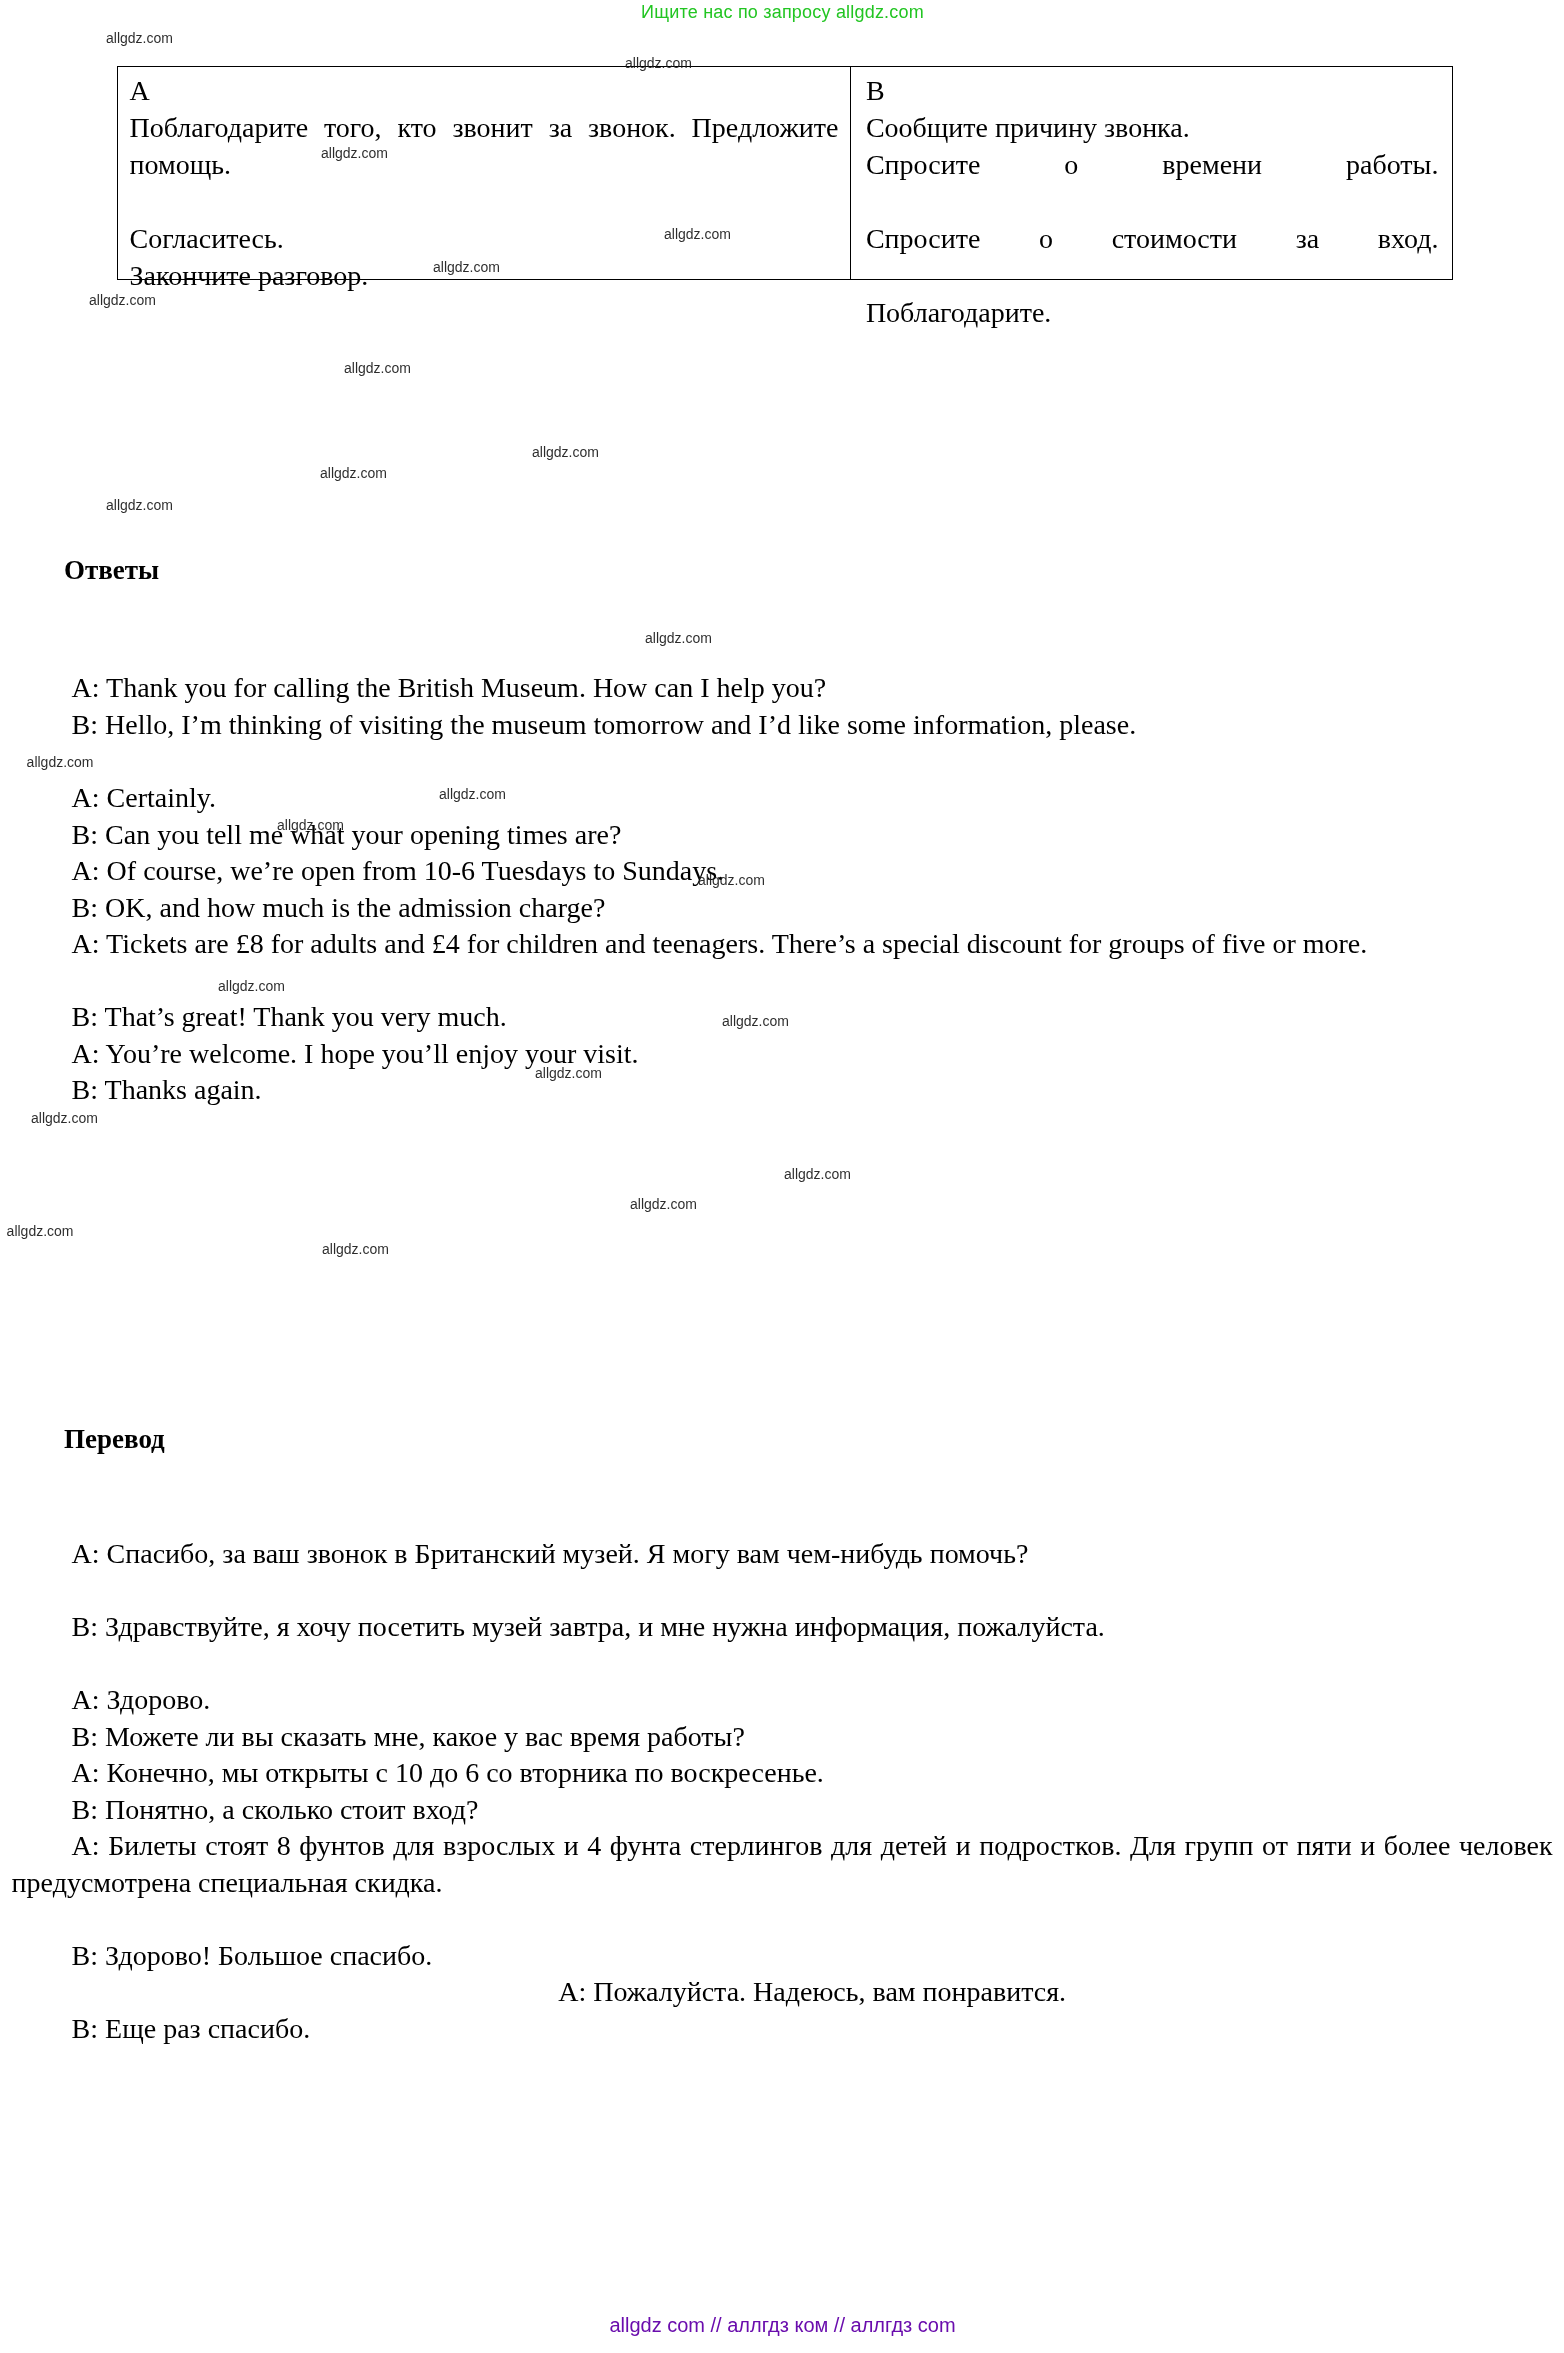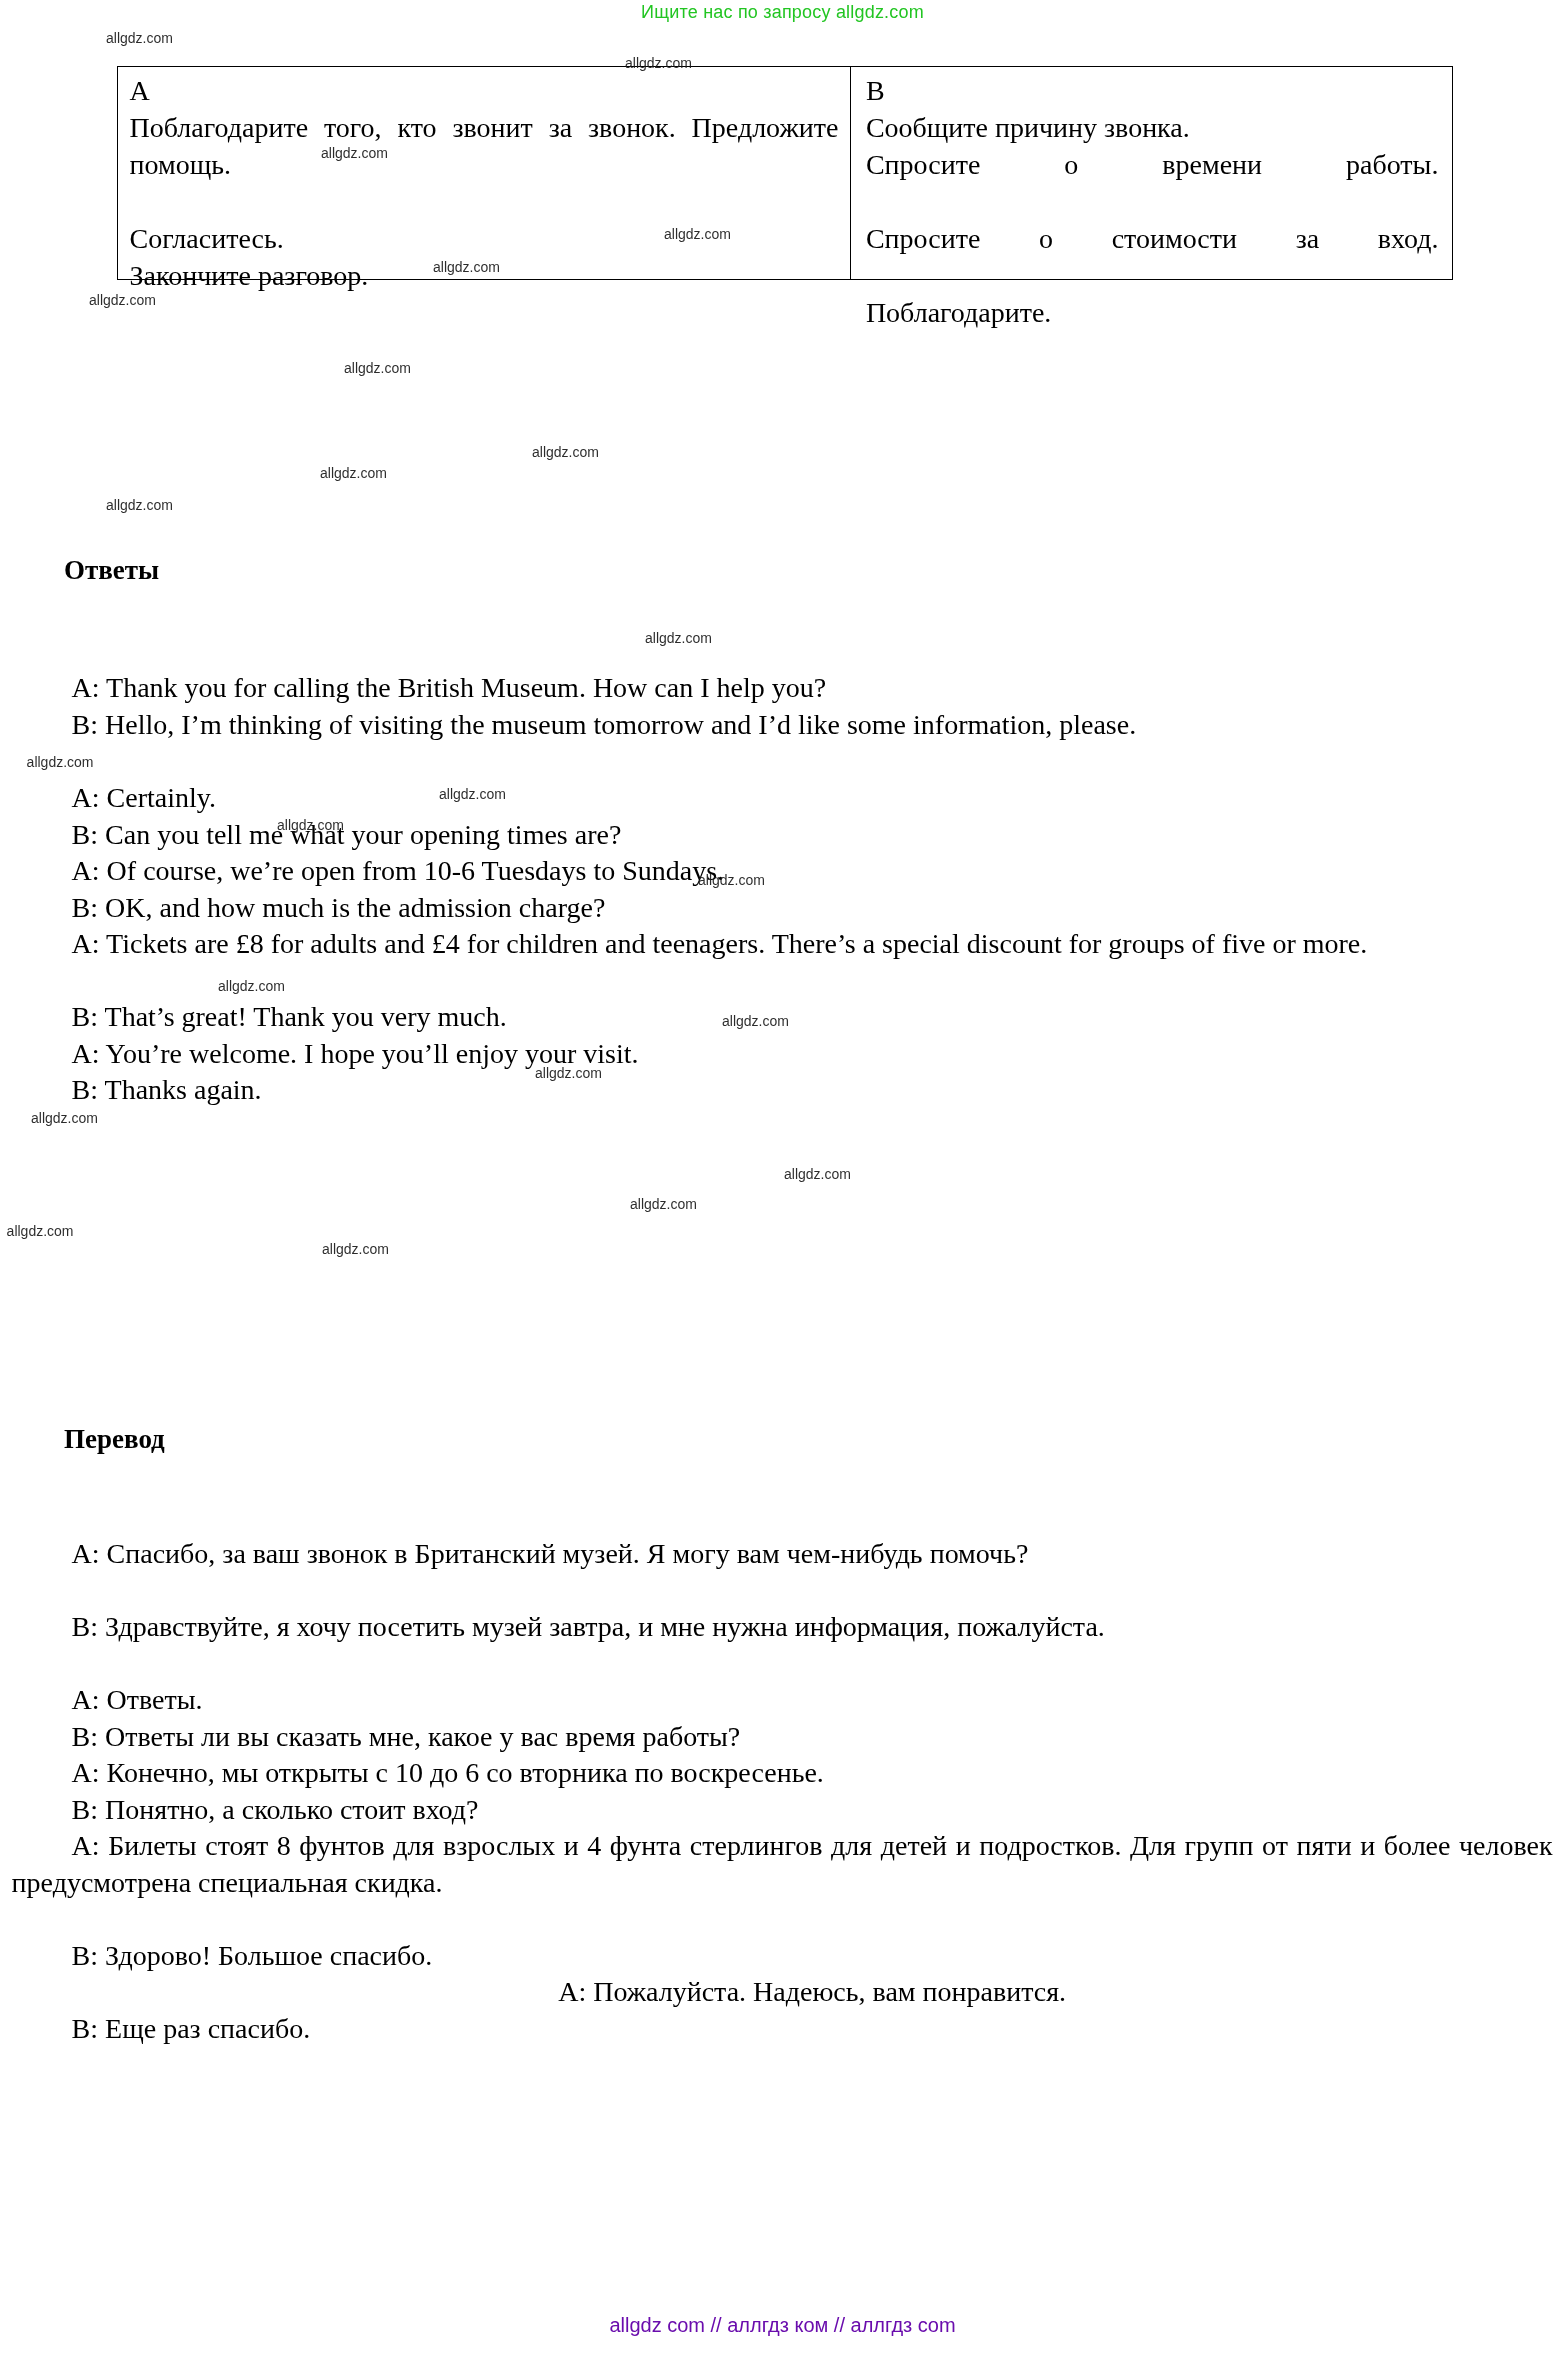--- a/index.html
+++ b/index.html
@@ -148,22 +148,22 @@
 <div class="para single" style="top:889px;">B: OK, and how much is the admission charge?</div>
 <div class="para" style="top:925px;">A: Tickets are £8 for adults and £4 for children and teenagers. There’s a special discount for groups of five or more.</div>
 <div class="para single" style="top:998px;">B: That’s great! Thank you very much.</div>
 <div class="para single" style="top:1035px;">A: You’re welcome. I hope you’ll enjoy your visit.</div>
 <div class="para single" style="top:1071px;">B: Thanks again.</div>
 
 <div class="heading" style="top:1424px;">Перевод</div>
 
 <div class="para" style="top:1535px;">A: Спасибо, за ваш звонок в Британский музей. Я могу вам чем-нибудь помочь?</div>
 <div class="para" style="top:1608px;">B: Здравствуйте, я хочу посетить музей завтра, и мне нужна информация, пожалуйста.</div>
-<div class="para single" style="top:1681px;">A: Ответы.</div>
-<div class="para single" style="top:1718px;">B: Ответы ли вы сказать мне, какое у вас время работы?</div>
+<div class="para single" style="top:1681px;">A: Здорово.</div>
+<div class="para single" style="top:1718px;">B: Можете ли вы сказать мне, какое у вас время работы?</div>
 <div class="para single" style="top:1754px;">A: Конечно, мы открыты с 10 до 6 со вторника по воскресенье.</div>
 <div class="para single" style="top:1791px;">B: Понятно, а сколько стоит вход?</div>
 <div class="para" style="top:1827px;">A: Билеты стоят 8 фунтов для взрослых и 4 фунта стерлингов для детей и подростков. Для групп от пяти и более человек предусмотрена специальная скидка.</div>
 <div class="para single" style="top:1937px;">B: Здорово! Большое спасибо.</div>
 <div class="para single" style="top:1973px;text-align:center;">A: Пожалуйста. Надеюсь, вам понравится.</div>
 <div class="para single" style="top:2010px;">B: Еще раз спасибо.</div>
 
 <div id="watermark-layer">
     <div class="wm" style="left: 106px; top: 30px;">allgdz.com</div>
     <div class="wm" style="left: 625px; top: 55px;">allgdz.com</div>

